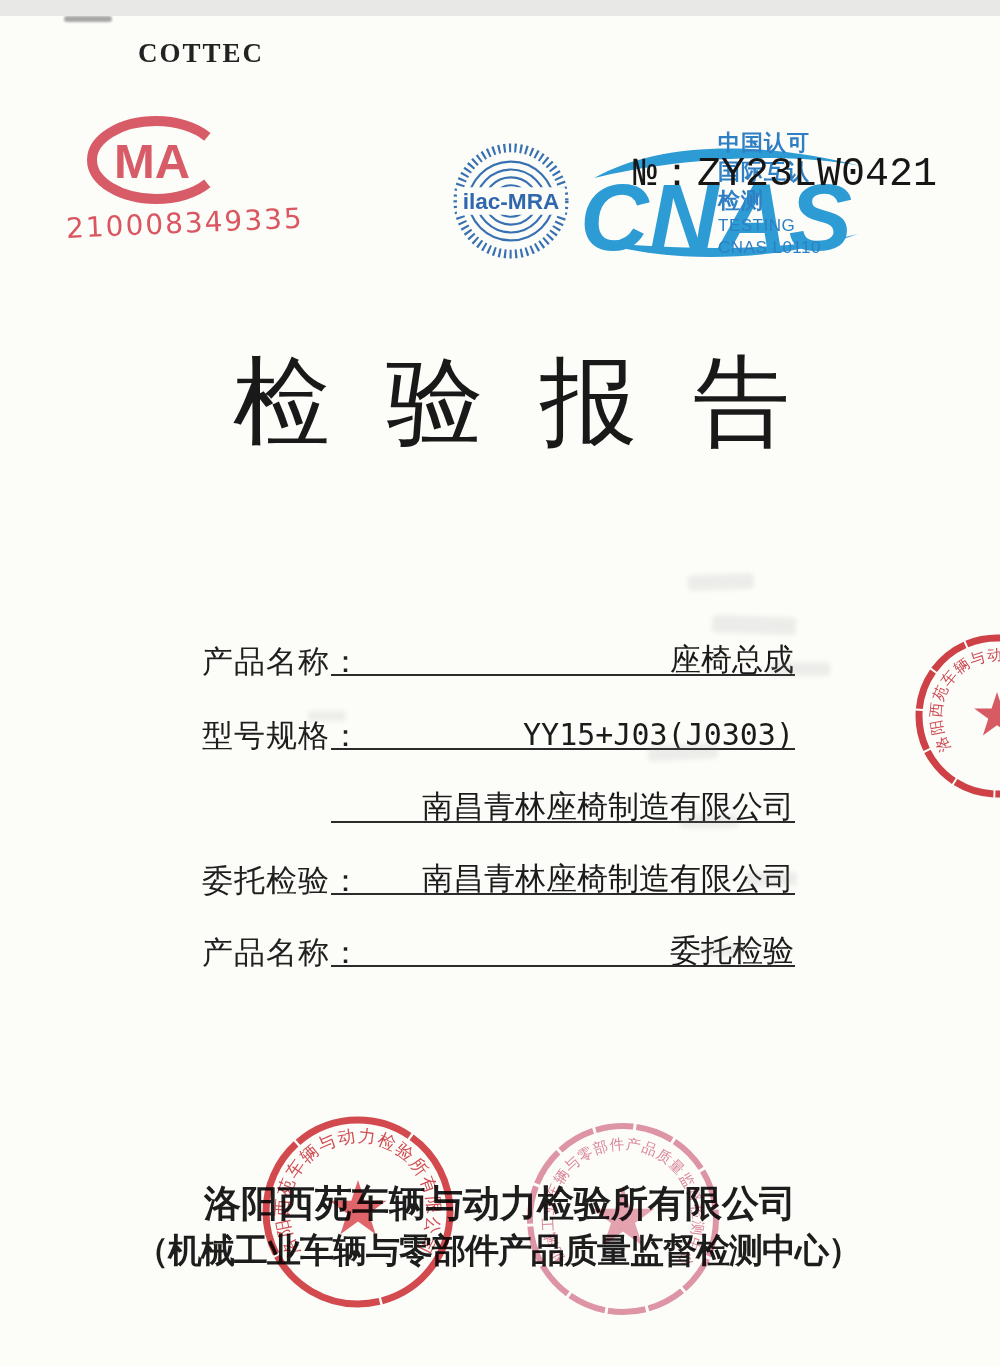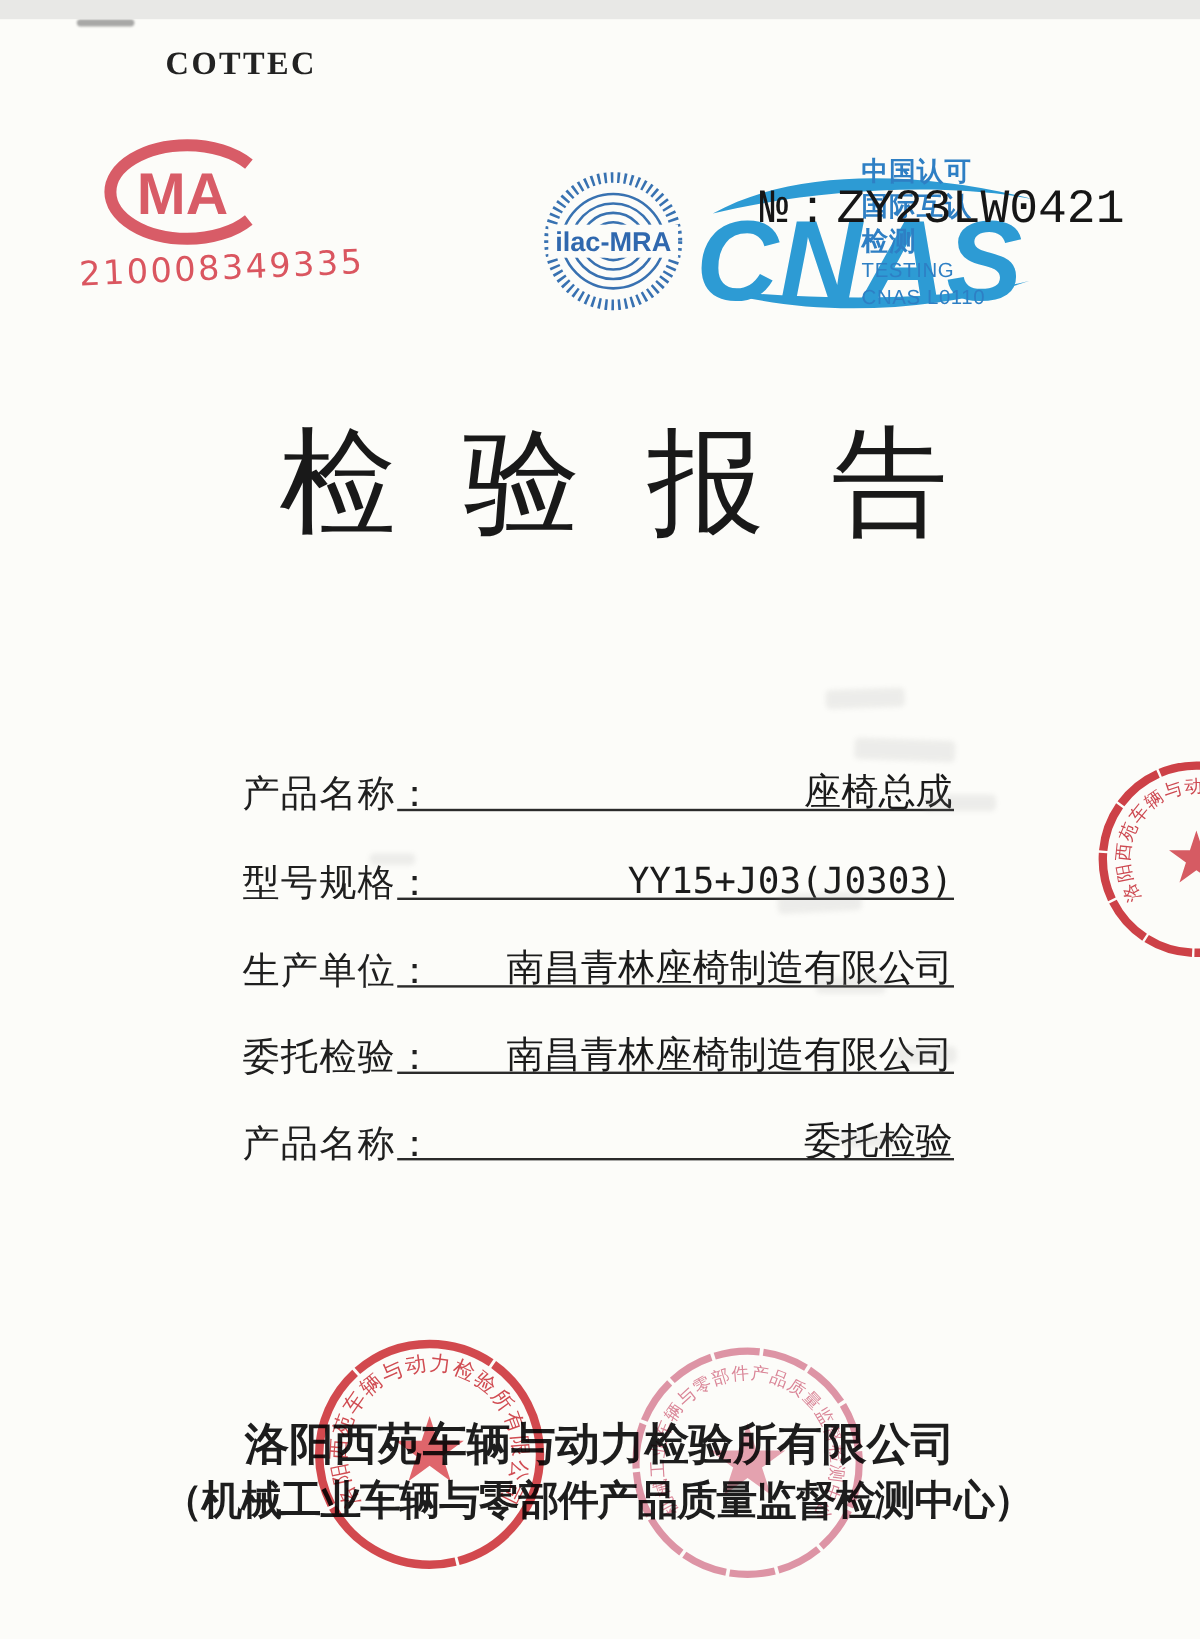--- a/index.html
+++ b/index.html
@@ -116,21 +116,20 @@
     <span class="lbl">产品名称：</span>
     <span class="val">座椅总成</span>
     <span class="line"></span>
   </div>
   <div class="abs row" style="top:699px">
     <span class="lbl">型号规格：</span>
     <span class="val mono">YY15+J03(J0303)</span>
     <span class="line"></span>
   </div>
   <div class="abs row" style="top:772px">
-    <span class="lbl">生产单位：</span>
     <span class="val">南昌青林座椅制造有限公司</span>
     <span class="line"></span>
   </div>
   <div class="abs row" style="top:844px">
     <span class="lbl">委托检验：</span>
     <span class="val">南昌青林座椅制造有限公司</span>
     <span class="line"></span>
   </div>
   <div class="abs row" style="top:916px">
     <span class="lbl">产品名称：</span>

